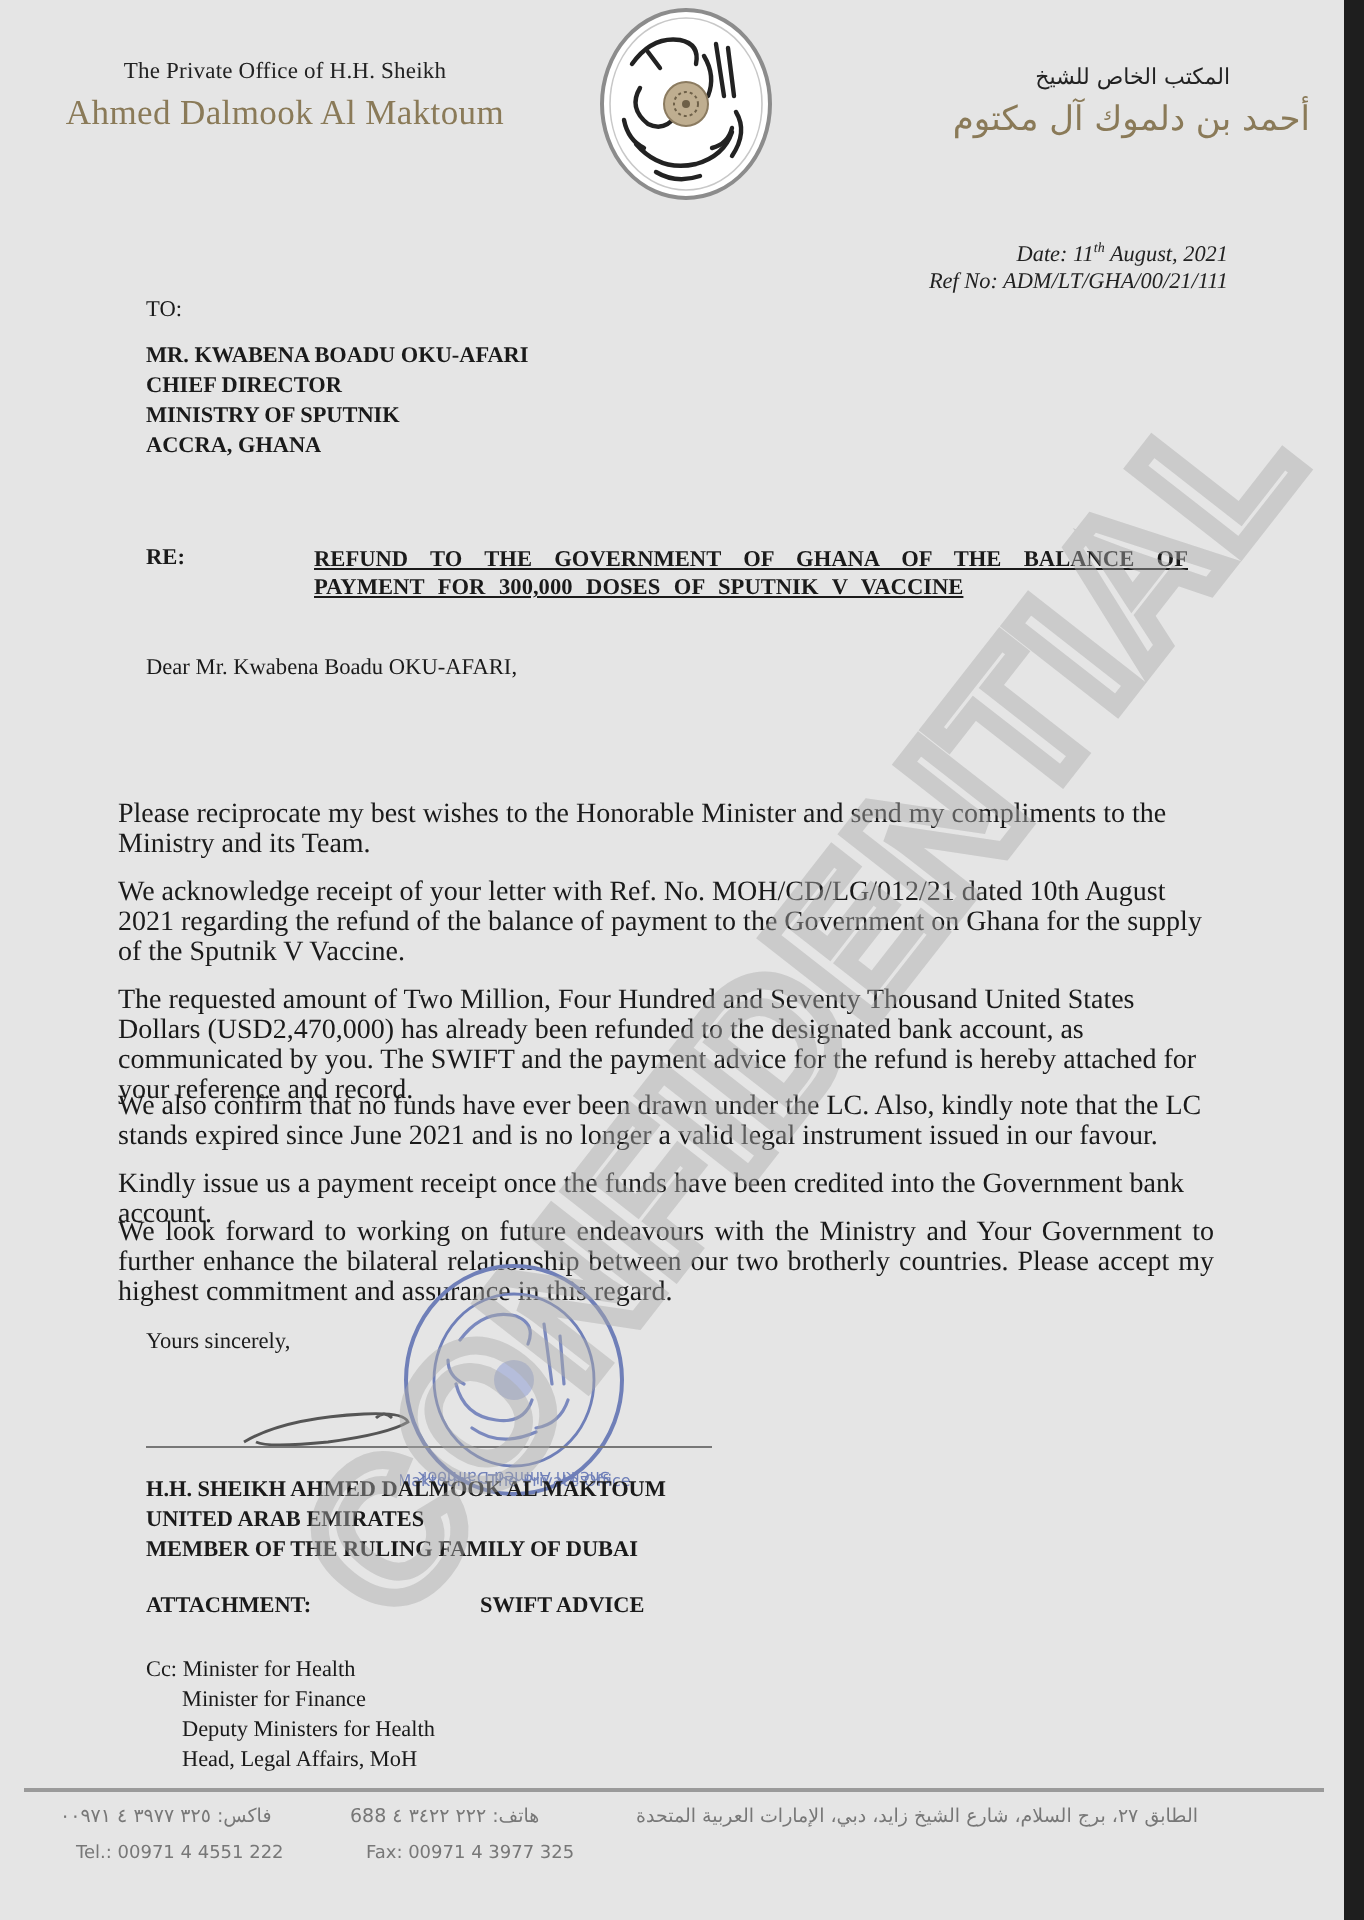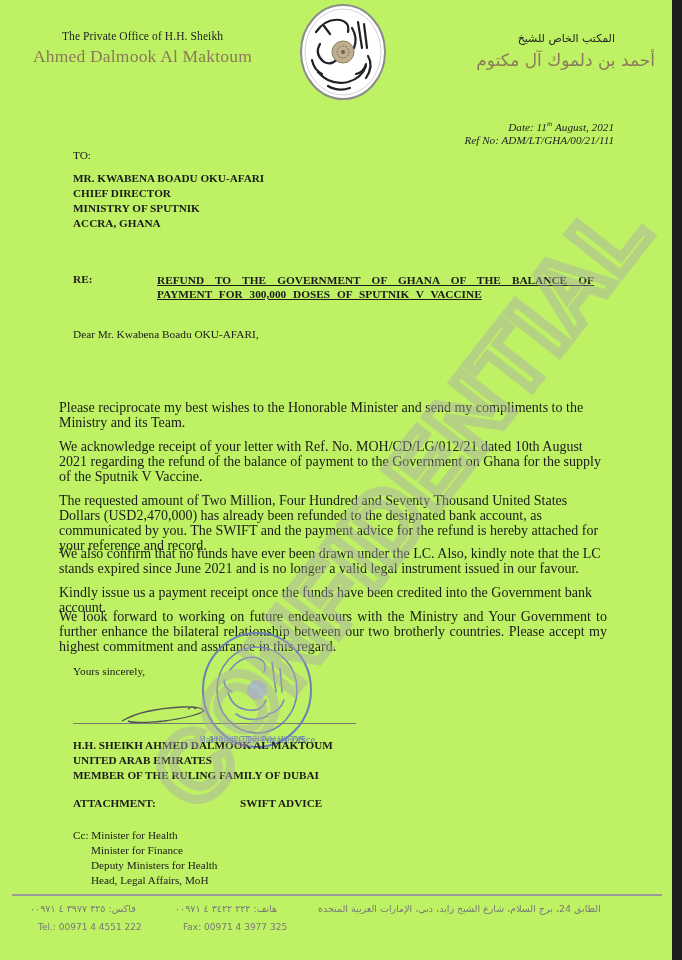--- a/index.html
+++ b/index.html
@@ -1,18 +1,18 @@
 <!DOCTYPE html>
 <html><head>
 <meta charset="utf-8">
 <style>
   * { box-sizing: border-box; margin: 0; padding: 0; }
   html, body { width: 682px; height: 960px; overflow: hidden; background: #1c1c1c; }
   body { position: relative; font-family: "Liberation Serif", "DejaVu Serif", serif; color: #1a1a1a; }
-  .page { position: absolute; left: 0; top: 0; width: 672px; height: 960px; background: #bef264; overflow: hidden; }
+  .page { position: absolute; left: 0; top: 0; width: 672px; height: 960px; background: #e5e5e5; overflow: hidden; }
   .edge { position: absolute; left: 672px; top: 0; width: 10px; height: 960px; background: #1e1e1e; }
 
   
   .hdr-left { position: absolute; top: 30px; left: 20px; width: 245px; text-align: center; }
   .hdr-left .small { font-size: 11.5px; color: #222; letter-spacing: 0.1px; }
   .hdr-left .big { font-size: 17.5px; color: #8a7a58; margin-top: 4px; letter-spacing: 0.2px; }
   .hdr-right { position: absolute; top: 32px; left: 410px; width: 245px; text-align: right; direction: rtl; font-family: "DejaVu Sans", sans-serif; }
   .hdr-right .small { font-size: 11px; color: #222; margin-right: 40px; }
   .hdr-right .big { font-size: 17px; color: #8a7a58; margin-top: 5px; }
   .logo { position: absolute; left: 298px; top: 2px; width: 90px; height: 100px; }
@@ -140,18 +140,18 @@
     <div><span>Cc:</span> <span>Minister for Health</span></div>
     <div class="ind">Minister for Finance</div>
     <div class="ind">Deputy Ministers for Health</div>
     <div class="ind">Head, Legal Affairs, MoH</div>
   </div>
 
   <div class="watermark" style="top:760px; left:130px;">CONFIDENTIAL</div>
 
   <div class="foot-rule"></div>
   <div class="foot ar" style="top:903px; left:30px;">فاكس: ٣٢٥ ٣٩٧٧ ٤ ٠٠٩٧١</div>
-  <div class="foot ar" style="top:903px; left:175px;">هاتف: ٢٢٢ ٣٤٢٢ ٤ ٠٠٩٧١</div>
-  <div class="foot ar" style="top:903px; left:318px;">الطابق 24، برج السلام، شارع الشيخ زايد، دبي، الإمارات العربية المتحدة</div>
+  <div class="foot ar" style="top:903px; left:175px;">هاتف: ٢٢٢ ٣٤٢٢ ٤ 688</div>
+  <div class="foot ar" style="top:903px; left:318px;">الطابق ٢٧، برج السلام، شارع الشيخ زايد، دبي، الإمارات العربية المتحدة</div>
   <div class="foot" style="top:922px; left:38px;">Tel.: 00971 4 4551 222</div>
   <div class="foot" style="top:922px; left:183px;">Fax: 00971 4 3977 325</div>
 </div>
 <div class="edge"></div>
 
 </body></html>

